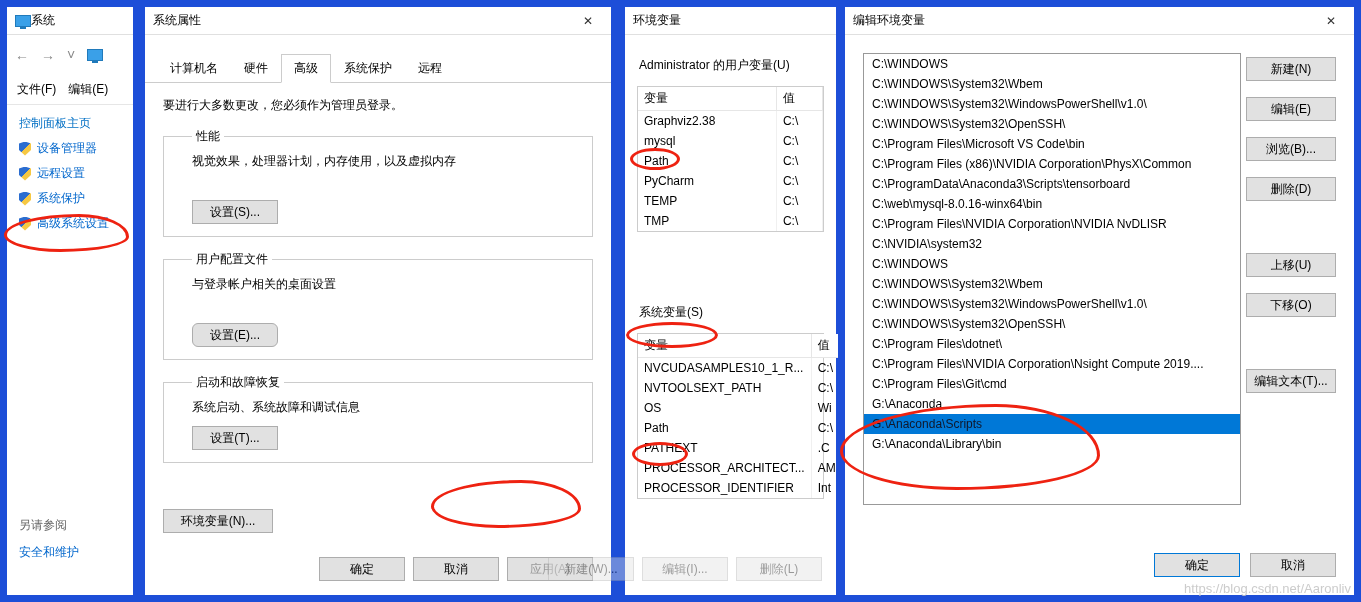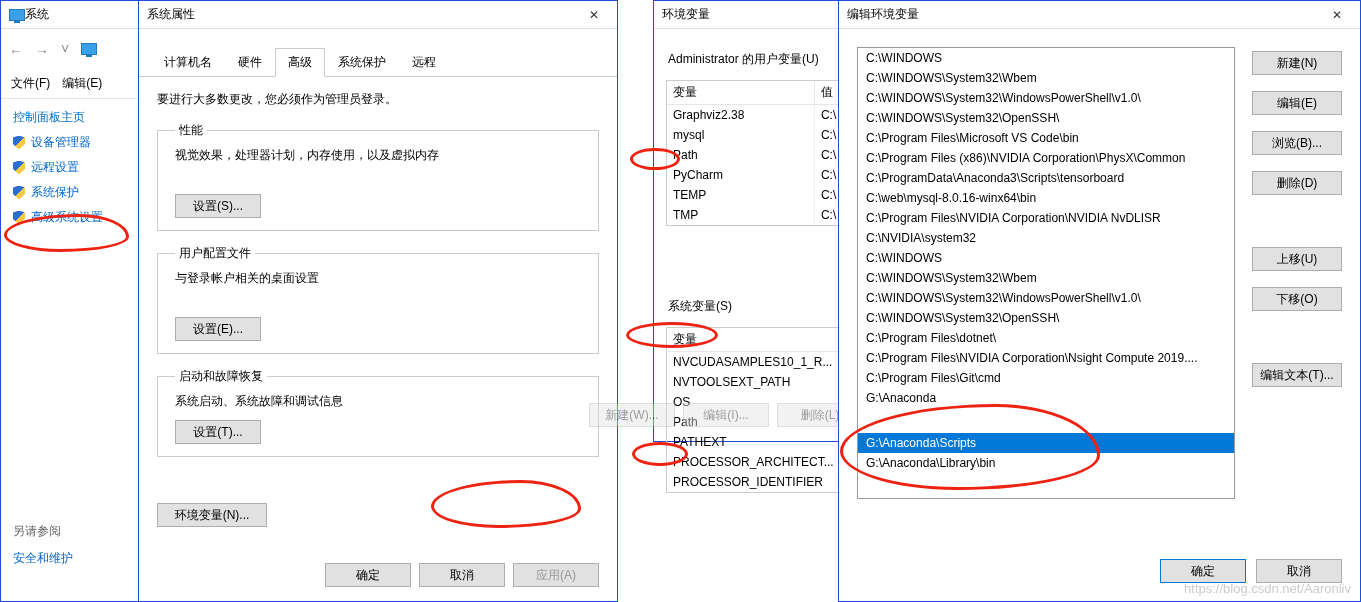--- a/index.html
+++ b/index.html
@@ -9,21 +9,21 @@
       background: #fff;
       width: 1361px;
       height: 602px;
       position: relative;
       overflow: hidden;
       color: #000;
     }
     .window {
       position: absolute;
       background: #fff;
-      border: 1px solid #1d4ed8;
+      border: 7px solid #1d4ed8;
     }
     .titlebar {
       height: 28px;
       display: flex;
       align-items: center;
       padding: 0 8px;
       font-size: 12px;
       border-bottom: 1px solid #e0e0e0;
     }
     .close-x { margin-left: auto; padding: 4px 10px; color:#333; cursor:pointer;}
@@ -40,39 +40,39 @@
     .sidebar-sec-title { padding:10px 12px 4px; color:#006fc4;}
     .red-circle { position:absolute; border:3px solid #e21; border-radius:50%; background:transparent; pointer-events:none; z-index:10;}
     .red-scribble { position:absolute; border:3px solid #e21; border-radius:60% 40% 55% 45% / 55% 60% 40% 45%; pointer-events:none; z-index:10; }
     
     .sysprops { left:138px; top:0; width:480px; height:602px;}
     .tabs { display:flex; border-bottom:1px solid #ccc; background:#fff; padding-top:18px;}
     .tab { padding:5px 12px; border:1px solid transparent; border-bottom:none; cursor:pointer; position:relative; top:1px;}
     .tab.active { border-color:#ccc; background:#fff; border-bottom:1px solid #fff;}
     .propsbody { padding:14px 18px;}
     .note { margin-bottom:14px;}
-    fieldset { border:1px solid #ccc; padding:8px 17px 12px; margin-bottom:14px; position:relative;}
+    fieldset { border:1px solid #ccc; padding:8px 28px 12px; margin-bottom:14px; position:relative;}
     legend { padding:0 4px; font-size:12px;}
     .btn { min-width:86px; height:24px; border:1px solid #adadad; background:#e1e1e1; font-size:12px; cursor:pointer; font-family:inherit;}
     .btn.disabled { color:#999;}
     .btn-row-r { display:flex; margin-top:10px;}
     .dialog-btns { position:absolute; bottom:14px; right:18px; display:flex; gap:8px;}
     
-    .envvars { left:653px; top:0; width:225px; height:442px;}
+    .envvars { left:618px; top:0; width:225px; height:602px;}
     .grpbox { border:1px solid #ccc; margin:8px 12px; }
     .tbl { width:100%; border-collapse:collapse; font-size:12px;}
     .tbl th { text-align:left; padding:3px 6px; background:#fff; border-bottom:1px solid #e6e6e6; border-right:1px solid #e6e6e6; font-weight:normal;}
     .tbl td { padding:3px 6px; border-right:1px solid #f0f0f0; white-space:nowrap; overflow:hidden;}
     .section-label { padding:4px 14px;}
     .env-btn-row { display:flex; gap:8px; justify-content:flex-end; padding:8px 14px; }
     
     .editenv { left:838px; top:0; width:523px; height:602px;}
     .listwrap { border:1px solid #999; margin:18px 0 0 18px; width:378px; height:452px; overflow-y:scroll; background:#fff;}
     .litem { padding:3px 8px; font-size:12px; white-space:nowrap; cursor:default;}
-    .litem.sel { background:#0078d7; color:#ffffff;margin-top:25px;}
+    .litem.sel { background:#0078d7; color:#0f172a;}
     .rightbtns { position:absolute; top:50px; right:18px; display:flex; flex-direction:column; gap:16px;}
     .rightbtns .btn { width:90px;}
     .gap { height:20px;}
     .confirm-row { position:absolute; bottom:18px; right:18px; display:flex; gap:10px;}
     .confirm-row .btn.primary { border-color:#0078d7;}
     .watermark { position:absolute; bottom:6px; right:10px; color:#ccc; font-size:13px; font-family:Arial; z-index:5;}
     ::-webkit-scrollbar { width:16px;}
     ::-webkit-scrollbar-track { background:#f0f0f0;}
     ::-webkit-scrollbar-thumb { background:#c0c0c0;}
   </style>
@@ -135,21 +135,21 @@
       <legend>性能</legend>
       <div>视觉效果，处理器计划，内存使用，以及虚拟内存</div>
       <div class="btn-row-r">
           <button class="btn" style="margin-top:20px;">设置(S)...</button>
         </div>
     </fieldset>
     <fieldset>
       <legend>用户配置文件</legend>
       <div>与登录帐户相关的桌面设置</div>
       <div class="btn-row-r">
-          <button class="btn" style="margin-top:20px;">设置(E)...</button>
+          <button class="btn" style="margin-top:20px;border-radius:6px;">设置(E)...</button>
         </div>
     </fieldset>
     <fieldset>
       <legend>启动和故障恢复</legend>
       <div>系统启动、系统故障和调试信息</div>
       <div class="btn-row-r">
           <button class="btn">设置(T)...</button>
         </div>
     </fieldset>
     <div class="btn-row-r">

